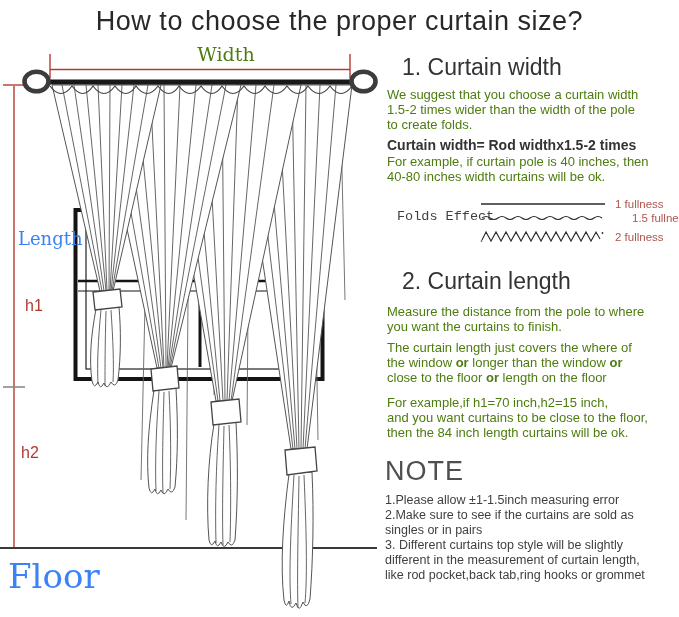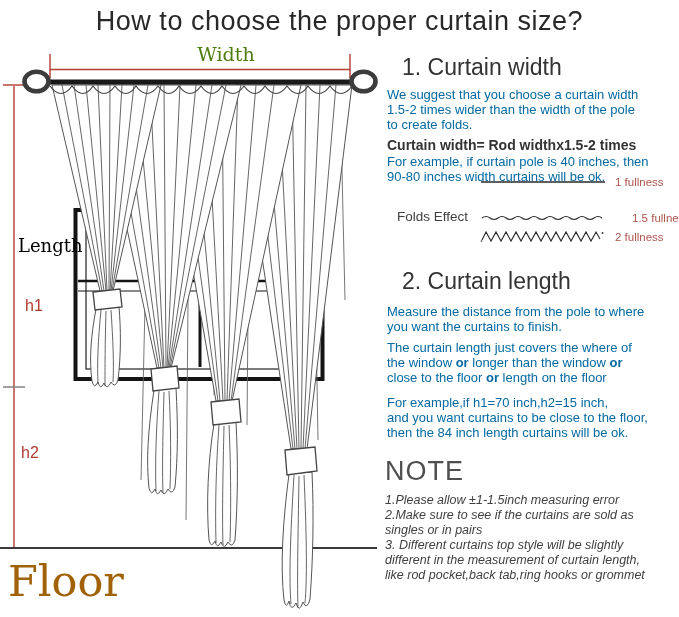--- a/index.html
+++ b/index.html
@@ -5,46 +5,46 @@
   html,body{margin:0;padding:0;background:#fff;}
   .canvas{position:relative;width:679px;height:617px;background:#ffffff;overflow:hidden;
           font-family:"Liberation Sans",sans-serif;padding-left:29px;}
   .abs{position:absolute;}
   .title{top:6px;left:0;width:679px;text-align:center;font-size:27px;color:#282828;letter-spacing:.5px;}
   .diagram-svg{top:0;left:0;width:679px;height:617px;}
 
   
   .lbl-width{top:43px;left:204px;transform:translateX(-50%);font-family:"DejaVu Serif",serif;
              font-size:19px;color:#4d7c0f;margin-left:22px;}
-  .lbl-length{top:235px;left:18px;font-family:"DejaVu Serif",serif;font-size:18px;color:#000000;}
+  .lbl-length{top:228px;left:18px;font-family:"DejaVu Serif",serif;font-size:18px;color:#3b82f6;}
   .lbl-h1{top:297px;left:25px;font-size:16px;color:#b2392e;}
   .lbl-h2{top:444px;left:21px;font-size:16px;color:#b2392e;}
-  .lbl-floor{top:556px;left:8px;font-family:"DejaVu Serif",serif;font-size:43px;color:#a16207;}
+  .lbl-floor{top:556px;left:8px;font-family:"DejaVu Serif",serif;font-size:34px;color:#3b82f6;}
 
   
   .h-sec{left:402px;font-size:23px;color:#333;}
   .h1-sec{top:54px;}
   .h2-sec{top:268px;}
-  .body-block{left:387px;width:292px;font-size:13px;line-height:15.2px;color:#0369a1;}
+  .body-block{left:387px;width:292px;font-size:13px;line-height:15.2px;color:#4d7c0f;}
   .p-w1{top:87px;}
   .formula{top:137px;left:387px;font-size:14px;font-weight:bold;color:#333;}
   .p-w2{top:154px;}
   .p-l1{top:304px;}
   .p-l2{top:340px;}
   .p-l3{top:395px;}
   .rich .b{font-weight:bold;}
   .note-h{top:456px;left:385px;font-size:27px;color:#4f4f4f;letter-spacing:1px;}
-  .notes{top:493px;left:385px;width:294px;font-size:12.5px;line-height:15.1px;color:#3f3f3f;font-style:italic;}
+  .notes{top:493px;left:385px;width:294px;font-size:12.5px;line-height:15.1px;color:#3f3f3f;}
 
   
-  .folds-label{top:209px;left:397px;font-size:13.5px;color:#3f3f3f;}
+  .folds-label{top:209px;left:397px;font-size:13.5px;color:#3f3f3f;font-family:Liberation Mono, monospace;}
   .fold-row{left:480px;height:16px;display:flex;align-items:center;}
   .fold-row svg{display:block;}
   .fold-row .ftxt{margin-left:9px;font-size:11.5px;color:#ad554d;white-space:nowrap;}
-  .fr1{top:174px;} .fr2{top:210px;gap:17px;} .fr3{top:229px;}
+  .fr1{top:196px;} .fr2{top:210px;gap:17px;} .fr3{top:229px;}
 </style>
 </head>
 <body>
 
 <div class="canvas">
 
   <svg class="abs diagram-svg" viewBox="0 0 679 617" aria-hidden="true">
 
     <g stroke="#b43c31" stroke-width="1.4" fill="none">
       <line x1="50" y1="69.5" x2="350" y2="69.5"></line>
@@ -181,21 +181,21 @@
 
   <div class="abs h-sec h1-sec">1. Curtain width</div>
   <div class="abs body-block p-w1">
     <div>We suggest that you choose a curtain width</div>
     <div>1.5-2 times wider than the width of the pole</div>
     <div>to create folds.</div>
   </div>
   <div class="abs formula">Curtain width= Rod widthx1.5-2 times</div>
   <div class="abs body-block p-w2">
     <div>For example, if curtain pole is 40 inches, then</div>
-    <div>90-80 inches width curtains will be ok.</div>
+    <div>40-80 inches width curtains will be ok.</div>
   </div>
 
   <div class="abs folds-label">Folds Effect</div>
   <div class="abs fold-row fr1">
     <svg width="126" height="16" viewBox="0 0 126 16">
       <line x1="1" y1="8" x2="125" y2="8" stroke="#2a2a2a" stroke-width="1.3"></line>
     </svg>
     <span class="ftxt">1 fullness</span>
   </div>
   <div class="abs fold-row fr2">

